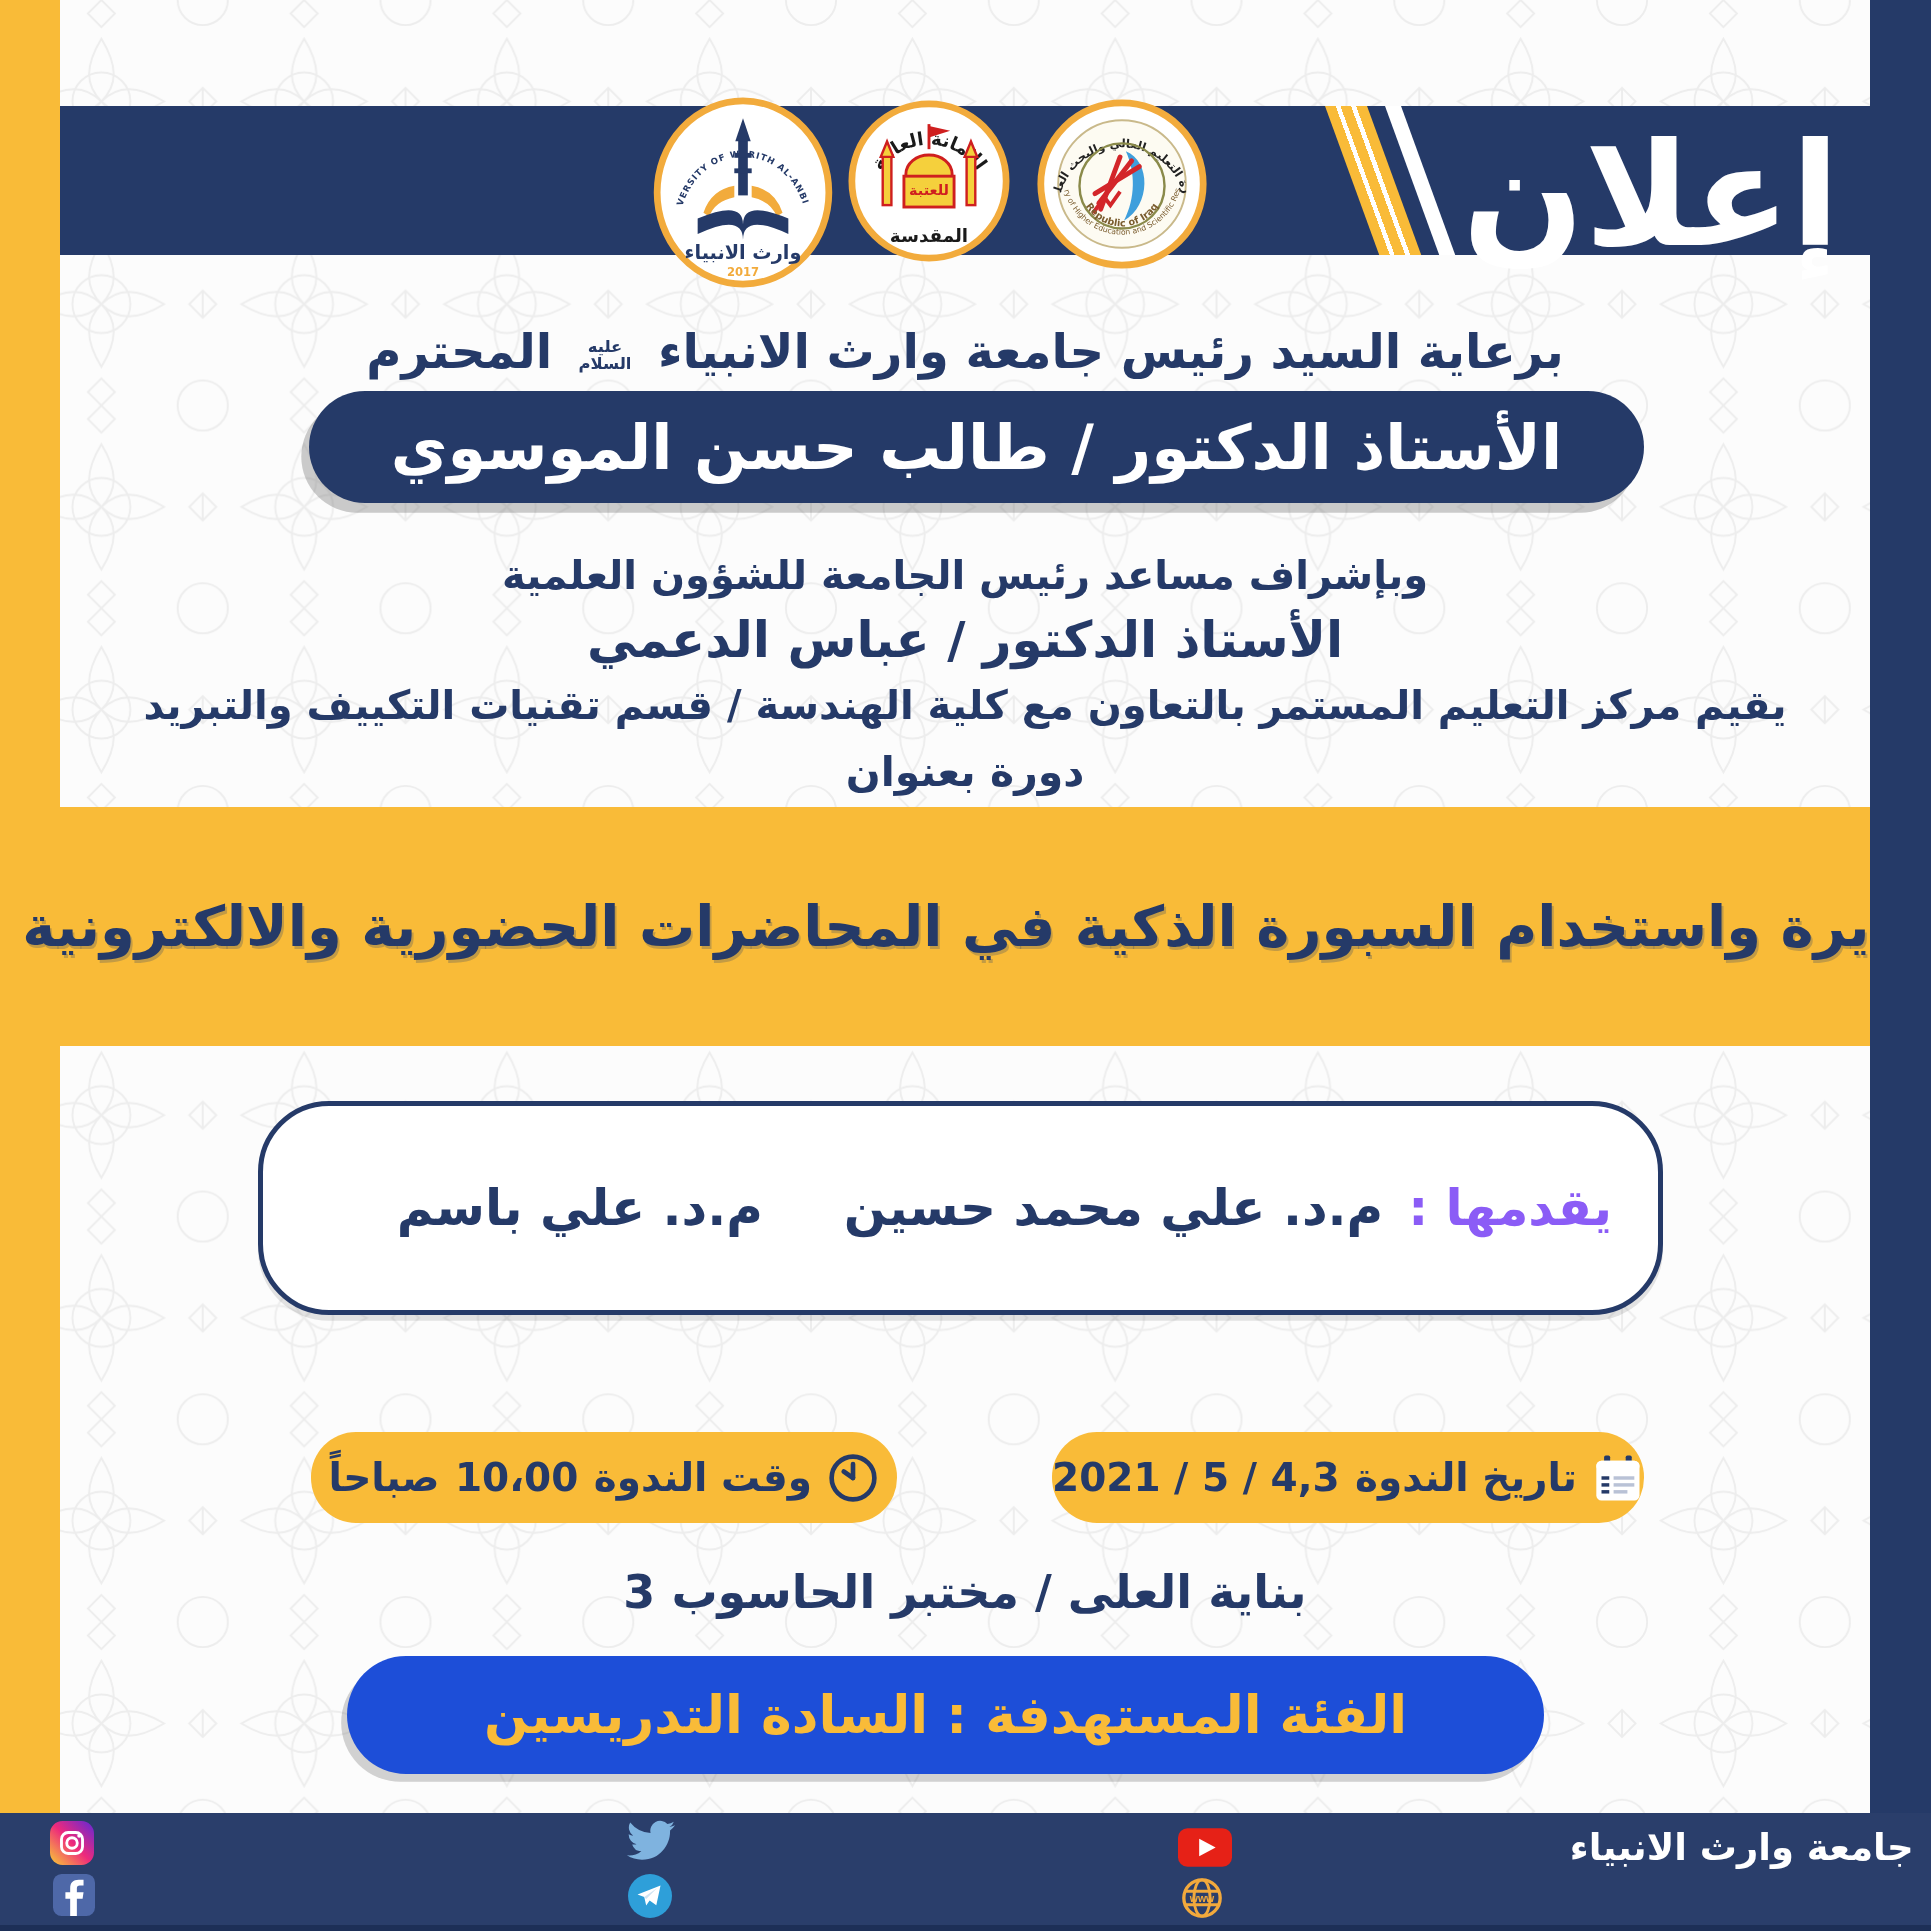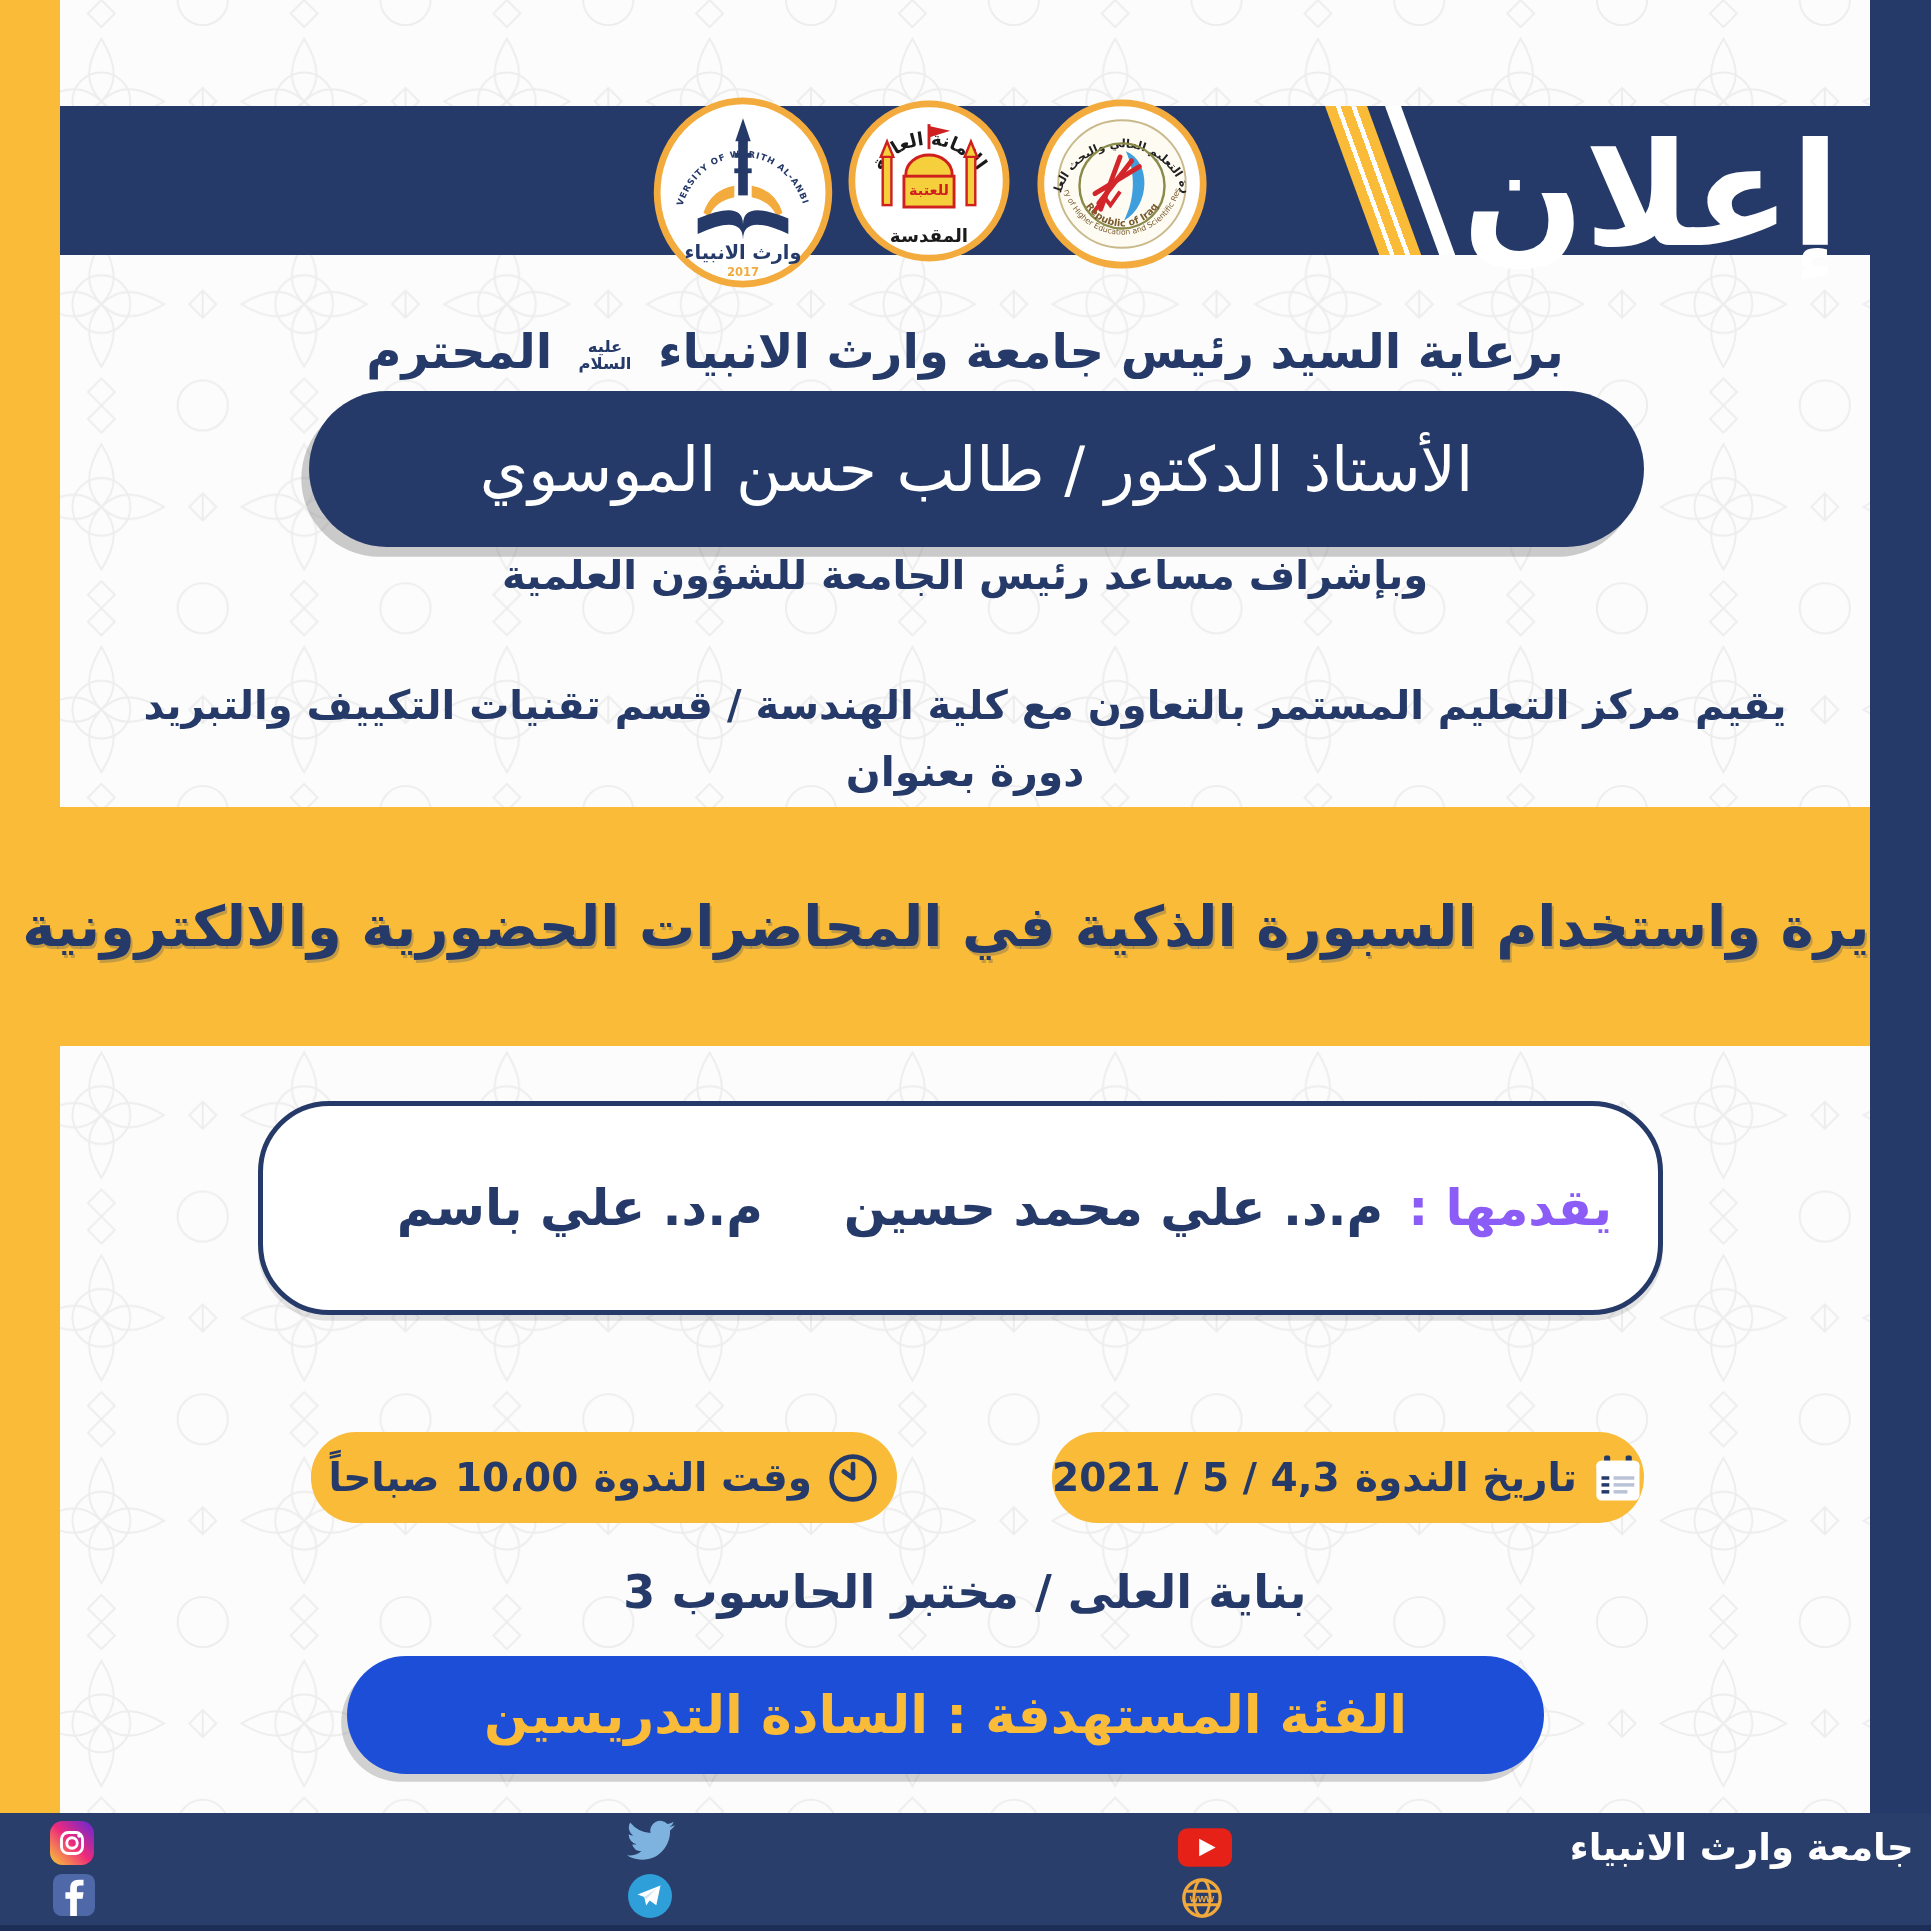--- a/index.html
+++ b/index.html
@@ -28,22 +28,22 @@
   
   .line{position:absolute;left:60px;right:61px;text-align:center;direction:rtl;color:#253a68;font-weight:800;white-space:nowrap;z-index:5;line-height:1.15;}
   .l-sponsor{top:324px;font-size:48px;}
   .pbuh{display:inline-flex;flex-direction:column;align-items:center;font-size:16.4px;font-weight:700;line-height:1.05;vertical-align:middle;margin:0 9.7px;}
   .l-supervision{top:552px;font-size:40px;}
   .l-supervisor{top:612px;font-size:50px;}
   .l-organizer{top:682px;font-size:40px;}
   .l-intro{top:749px;font-size:41px;}
   .l-location{top:1566px;font-size:46px;}
 
-  .name-pill{position:absolute;left:309px;top:391px;width:1335px;height:156px;background:#253a68;border-radius:83px;z-index:5;
-    display:flex;align-items:center;justify-content:center;direction:rtl;color:#ffffff;font-size:62px;font-weight:400;white-space:nowrap;
+  .name-pill{position:absolute;left:309px;top:391px;width:1335px;height:112px;background:#253a68;border-radius:83px;z-index:5;
+    display:flex;align-items:center;justify-content:center;direction:rtl;color:#ffffff;font-size:62px;font-weight:700;white-space:nowrap;
     box-shadow:-7.7px 9.7px 0 rgba(110,110,110,0.35);}
 
   .yellow-band{position:absolute;left:0;right:0;top:807px;height:239px;background:#f9bb38;z-index:3;
     display:flex;align-items:center;justify-content:center;}
   .yellow-band .title{direction:rtl;color:#253a68;font-size:56px;font-weight:800;white-space:nowrap;padding-right:39px;padding-left:87px;
     text-shadow:1.9px 2.9px 0 rgba(37,58,104,0.25);}
 
   .presenter-box{position:absolute;left:258px;top:1101px;width:1405px;height:214px;background:#ffffff;border:5.8px solid #253a68;border-radius:71px;
     z-index:5;display:flex;align-items:center;justify-content:flex-start;direction:rtl;padding:0 46px;box-sizing:border-box;white-space:nowrap;
     font-size:50px;font-weight:800;box-shadow:0 5.8px 0 rgba(0,0,0,0.10);}
@@ -191,20 +191,21 @@
       <span>السلام</span>
     </span>
     <span>المحترم</span>
   </div>
 
   <div class="name-pill">
     <span>الأستاذ الدكتور / طالب حسن الموسوي</span>
   </div>
 
   <div class="line l-supervision">وبإشراف مساعد رئيس الجامعة للشؤون العلمية</div>
+  <div class="line l-supervisor">الأستاذ الدكتور / عباس الدعمي</div>
   <div class="line l-organizer">يقيم مركز التعليم المستمر بالتعاون مع كلية الهندسة / قسم تقنيات التكييف والتبريد</div>
   <div class="line l-intro">دورة بعنوان</div>
 
   <div class="yellow-band">
     <div class="title">معايرة واستخدام السبورة الذكية في المحاضرات الحضورية والالكترونية</div>
   </div>
 
   <div class="presenter-box">
     <span class="plabel">يقدمها :</span>
     <span class="pname">م.د. علي محمد حسين</span>

